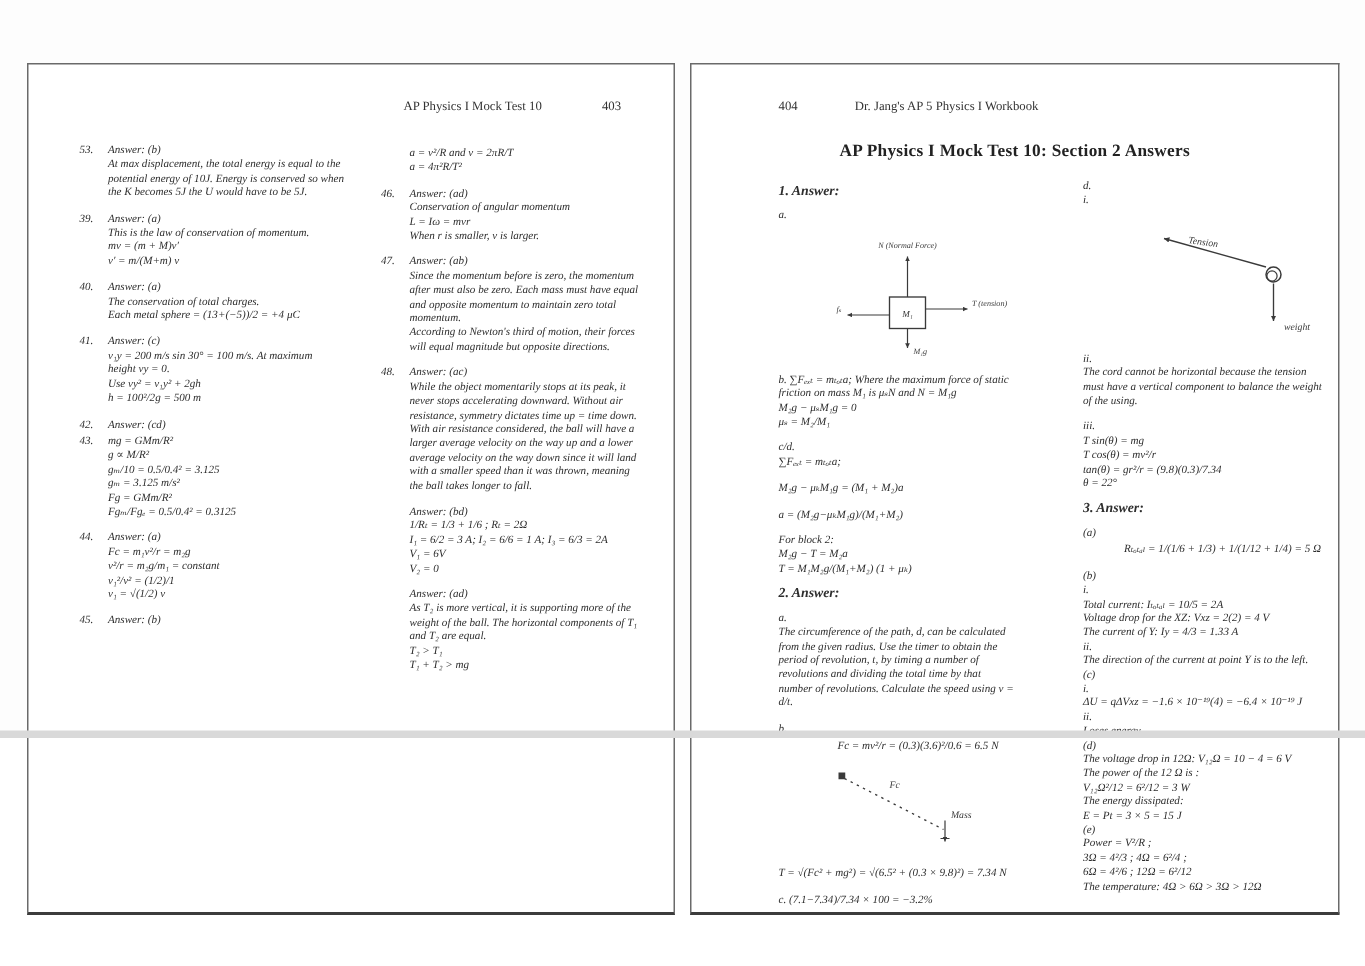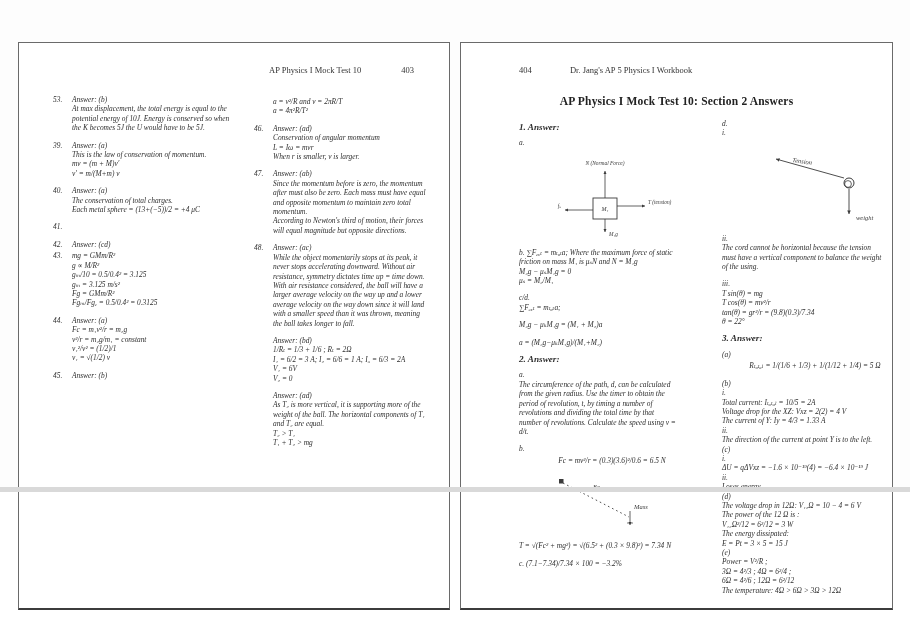--- a/index.html
+++ b/index.html
@@ -74,20 +74,27 @@
           <div class="block">
     <div class="num">40.</div>
     <div class="lines">
               <div class="line">Answer: (a)</div>
               <div class="line">The conservation of total charges.</div>
               <div class="line">Each metal sphere = (13+(−5))/2 = +4 μC</div>
             </div>
   </div>
           <div class="block">
     <div class="num">41.</div>
+    <div class="lines">
+              <div class="line">Answer: (c)</div>
+              <div class="line">v₁y = 200 m/s sin 30° = 100 m/s. At maximum</div>
+              <div class="line">height vy = 0.</div>
+              <div class="line">Use vy²  =  v₁y²  + 2gh</div>
+              <div class="line">h = 100²/2g = 500 m</div>
+            </div>
   </div>
           <div class="block tight">
     <div class="num">42.</div>
     <div class="lines">
               <div class="line">Answer: (cd)</div>
             </div>
   </div>
           <div class="block">
     <div class="num">43.</div>
     <div class="lines">
@@ -246,20 +253,28 @@
             <div class="block">
 
     <div class="lines">
                 <div class="line">M₂g − μₖM₁g = (M₁  +  M₂)a</div>
               </div>
   </div>
             <div class="block">
 
     <div class="lines">
                 <div class="line">a  = (M₂g−μₖM₁g)/(M₁+M₂)</div>
+              </div>
+  </div>
+            <div class="block">
+
+    <div class="lines">
+                <div class="line">For block 2:</div>
+                <div class="line">M₂g − T = M₂a</div>
+                <div class="line">T = M₁M₂g/(M₁+M₂) (1 + μₖ)</div>
               </div>
   </div>
             <div class="block head">
 
     <div class="lines">
                 <div class="line">2. Answer:</div>
               </div>
   </div>
             <div class="block">
 

